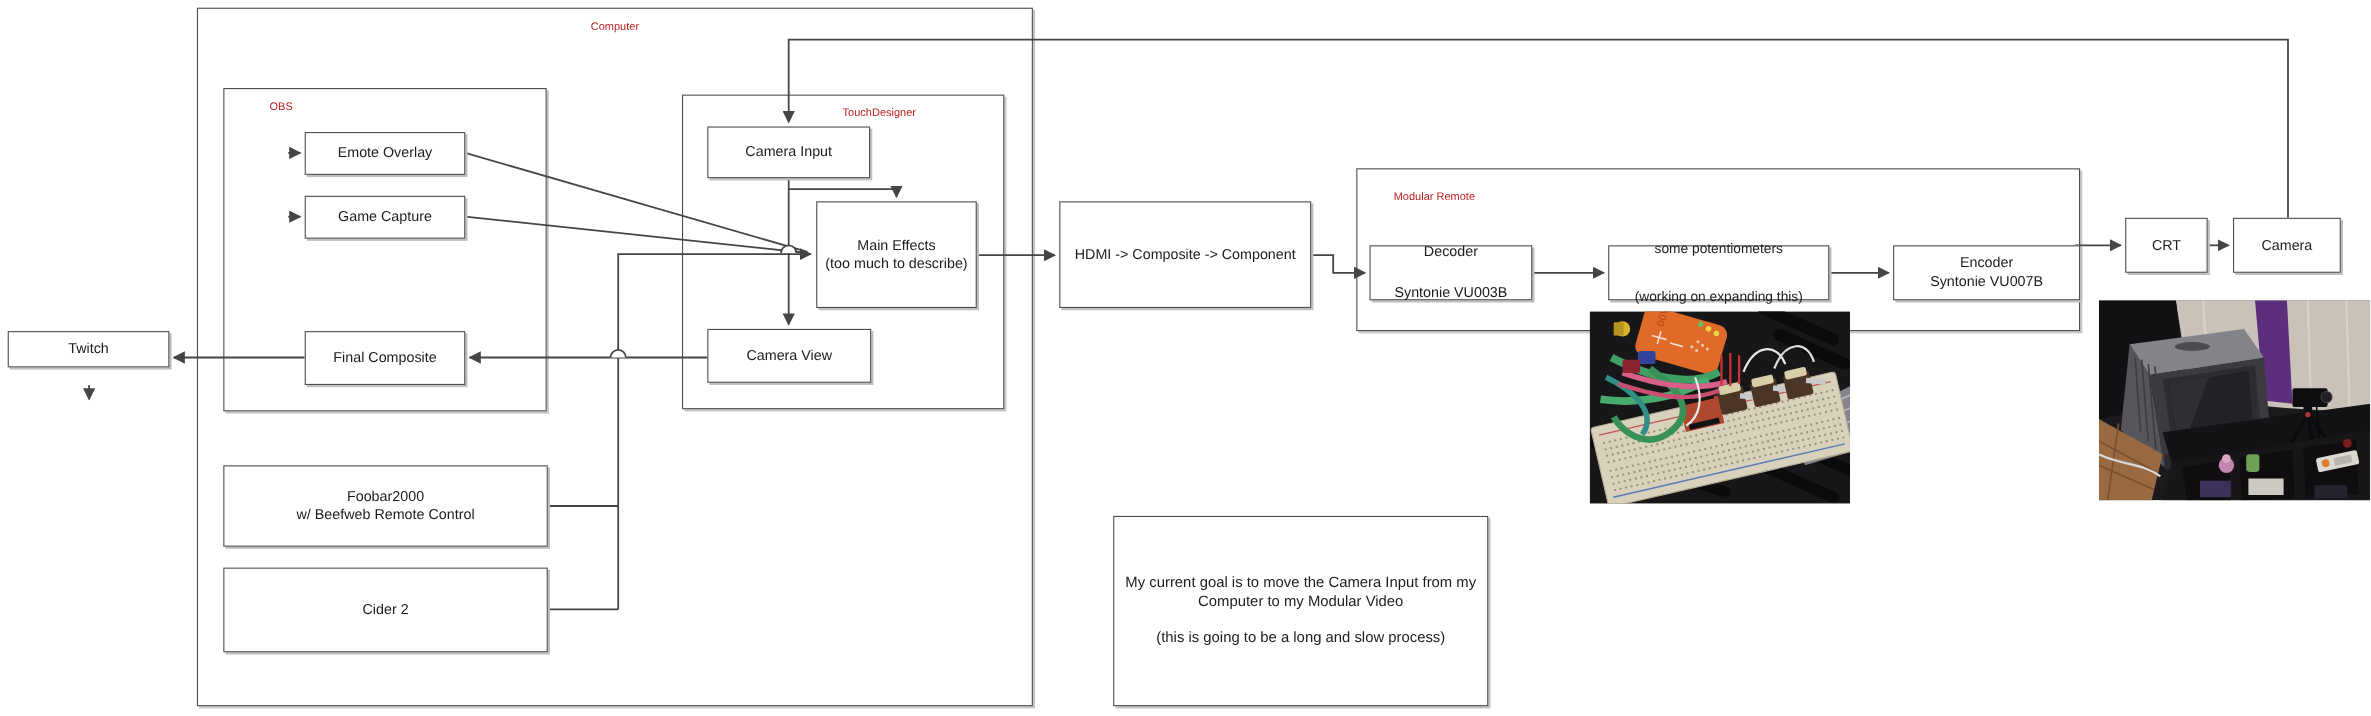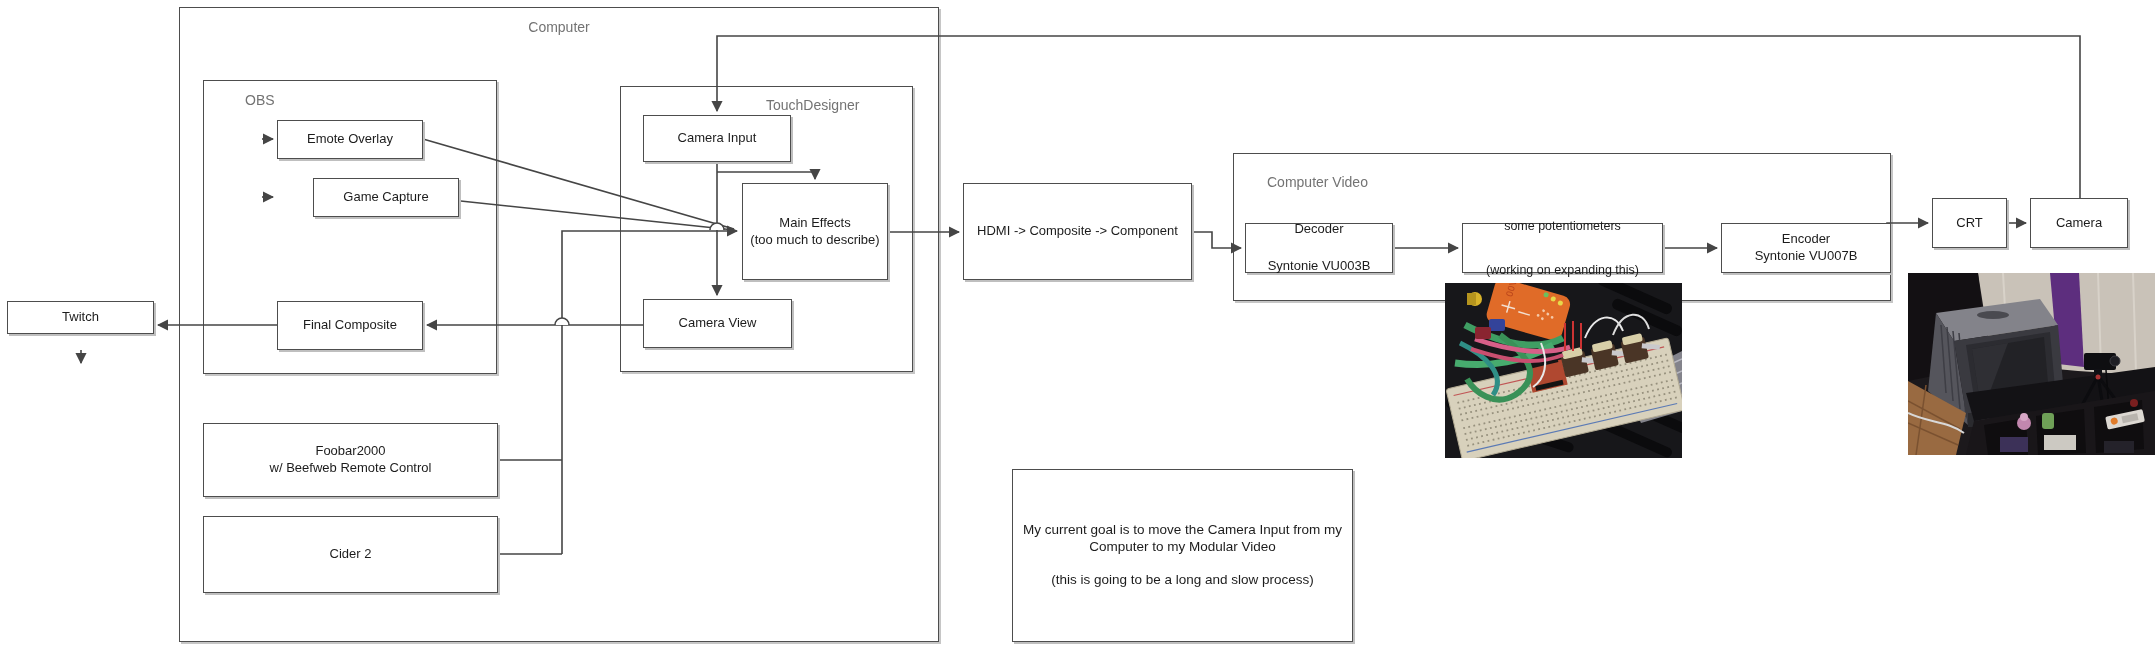--- a/index.html
+++ b/index.html
@@ -14,22 +14,22 @@
   }
   .container-box {
     position: absolute;
     border: 1.5px solid #4d4d4d;
     box-shadow: 2px 2px 0 #c6c6c6;
     background: #ffffff;
     box-sizing: border-box;
   }
   .container-label {
     position: absolute;
-    font-size: 14px;
-    color: #737373;
+    font-size: 10px;
+    color: #b91c1c;
     z-index: 5;
     white-space: nowrap;
   }
   .container-label.centered { text-align: center; }
   .node {
     position: absolute;
     background: #ffffff;
     border: 1.5px solid #4d4d4d;
     box-shadow: 2px 2px 0 #bfbfbf;
     box-sizing: border-box;
@@ -79,21 +79,21 @@
   <div class="container-box" style="left:179px; top:7px; width:760px; height:635px;"></div>
   <div class="container-label centered" style="left:179px; top:19px; width:760px;">Computer</div>
 
   <div class="container-box" style="left:203px; top:80px; width:294px; height:294px;"></div>
   <div class="container-label" style="left:245px; top:92px;">OBS</div>
 
   <div class="container-box" style="left:620px; top:86px; width:293px; height:286px;"></div>
   <div class="container-label" style="left:766px; top:97px;">TouchDesigner</div>
 
   <div class="container-box" style="left:1233px; top:153px; width:658px; height:148px;"></div>
-  <div class="container-label" style="left:1267px; top:174px;">Computer Video</div>
+  <div class="container-label" style="left:1267px; top:174px;">Modular Remote</div>
 
   <svg id="edges" width="2155" height="651" viewBox="0 0 2155 651">
     <defs>
       <marker id="arr" viewBox="0 0 10 10" refX="9" refY="5" markerWidth="7" markerHeight="7" orient="auto-start-reverse">
         <path d="M0,0 L10,5 L0,10 z" fill="#454545"></path>
       </marker>
     </defs>
     <g fill="none" stroke="#454545" stroke-width="1.6">
       <path d="M717,162 L717,295" marker-end="url(#arr)"></path>
       <path d="M423,139 L734,229"></path>
@@ -121,21 +121,21 @@
   </svg>
 
   <div class="node" style="left:7px; top:301px; width:147px; height:33px;">
     <span>Twitch</span>
   </div>
 
   <div class="node" style="left:277px; top:120px; width:146px; height:39px;text-align:center;">
     <span>Emote Overlay</span>
   </div>
 
-  <div class="node" style="left:277px; top:178px; width:146px; height:39px;margin-left:36px;">
+  <div class="node" style="left:277px; top:178px; width:146px; height:39px;">
     <span>Game Capture</span>
   </div>
 
   <div class="node" style="left:277px; top:301px; width:146px; height:49px;">
     <span>Final Composite</span>
   </div>
 
   <div class="node" style="left:643px; top:115px; width:148px; height:47px;">
     <span>Camera Input</span>
   </div>

